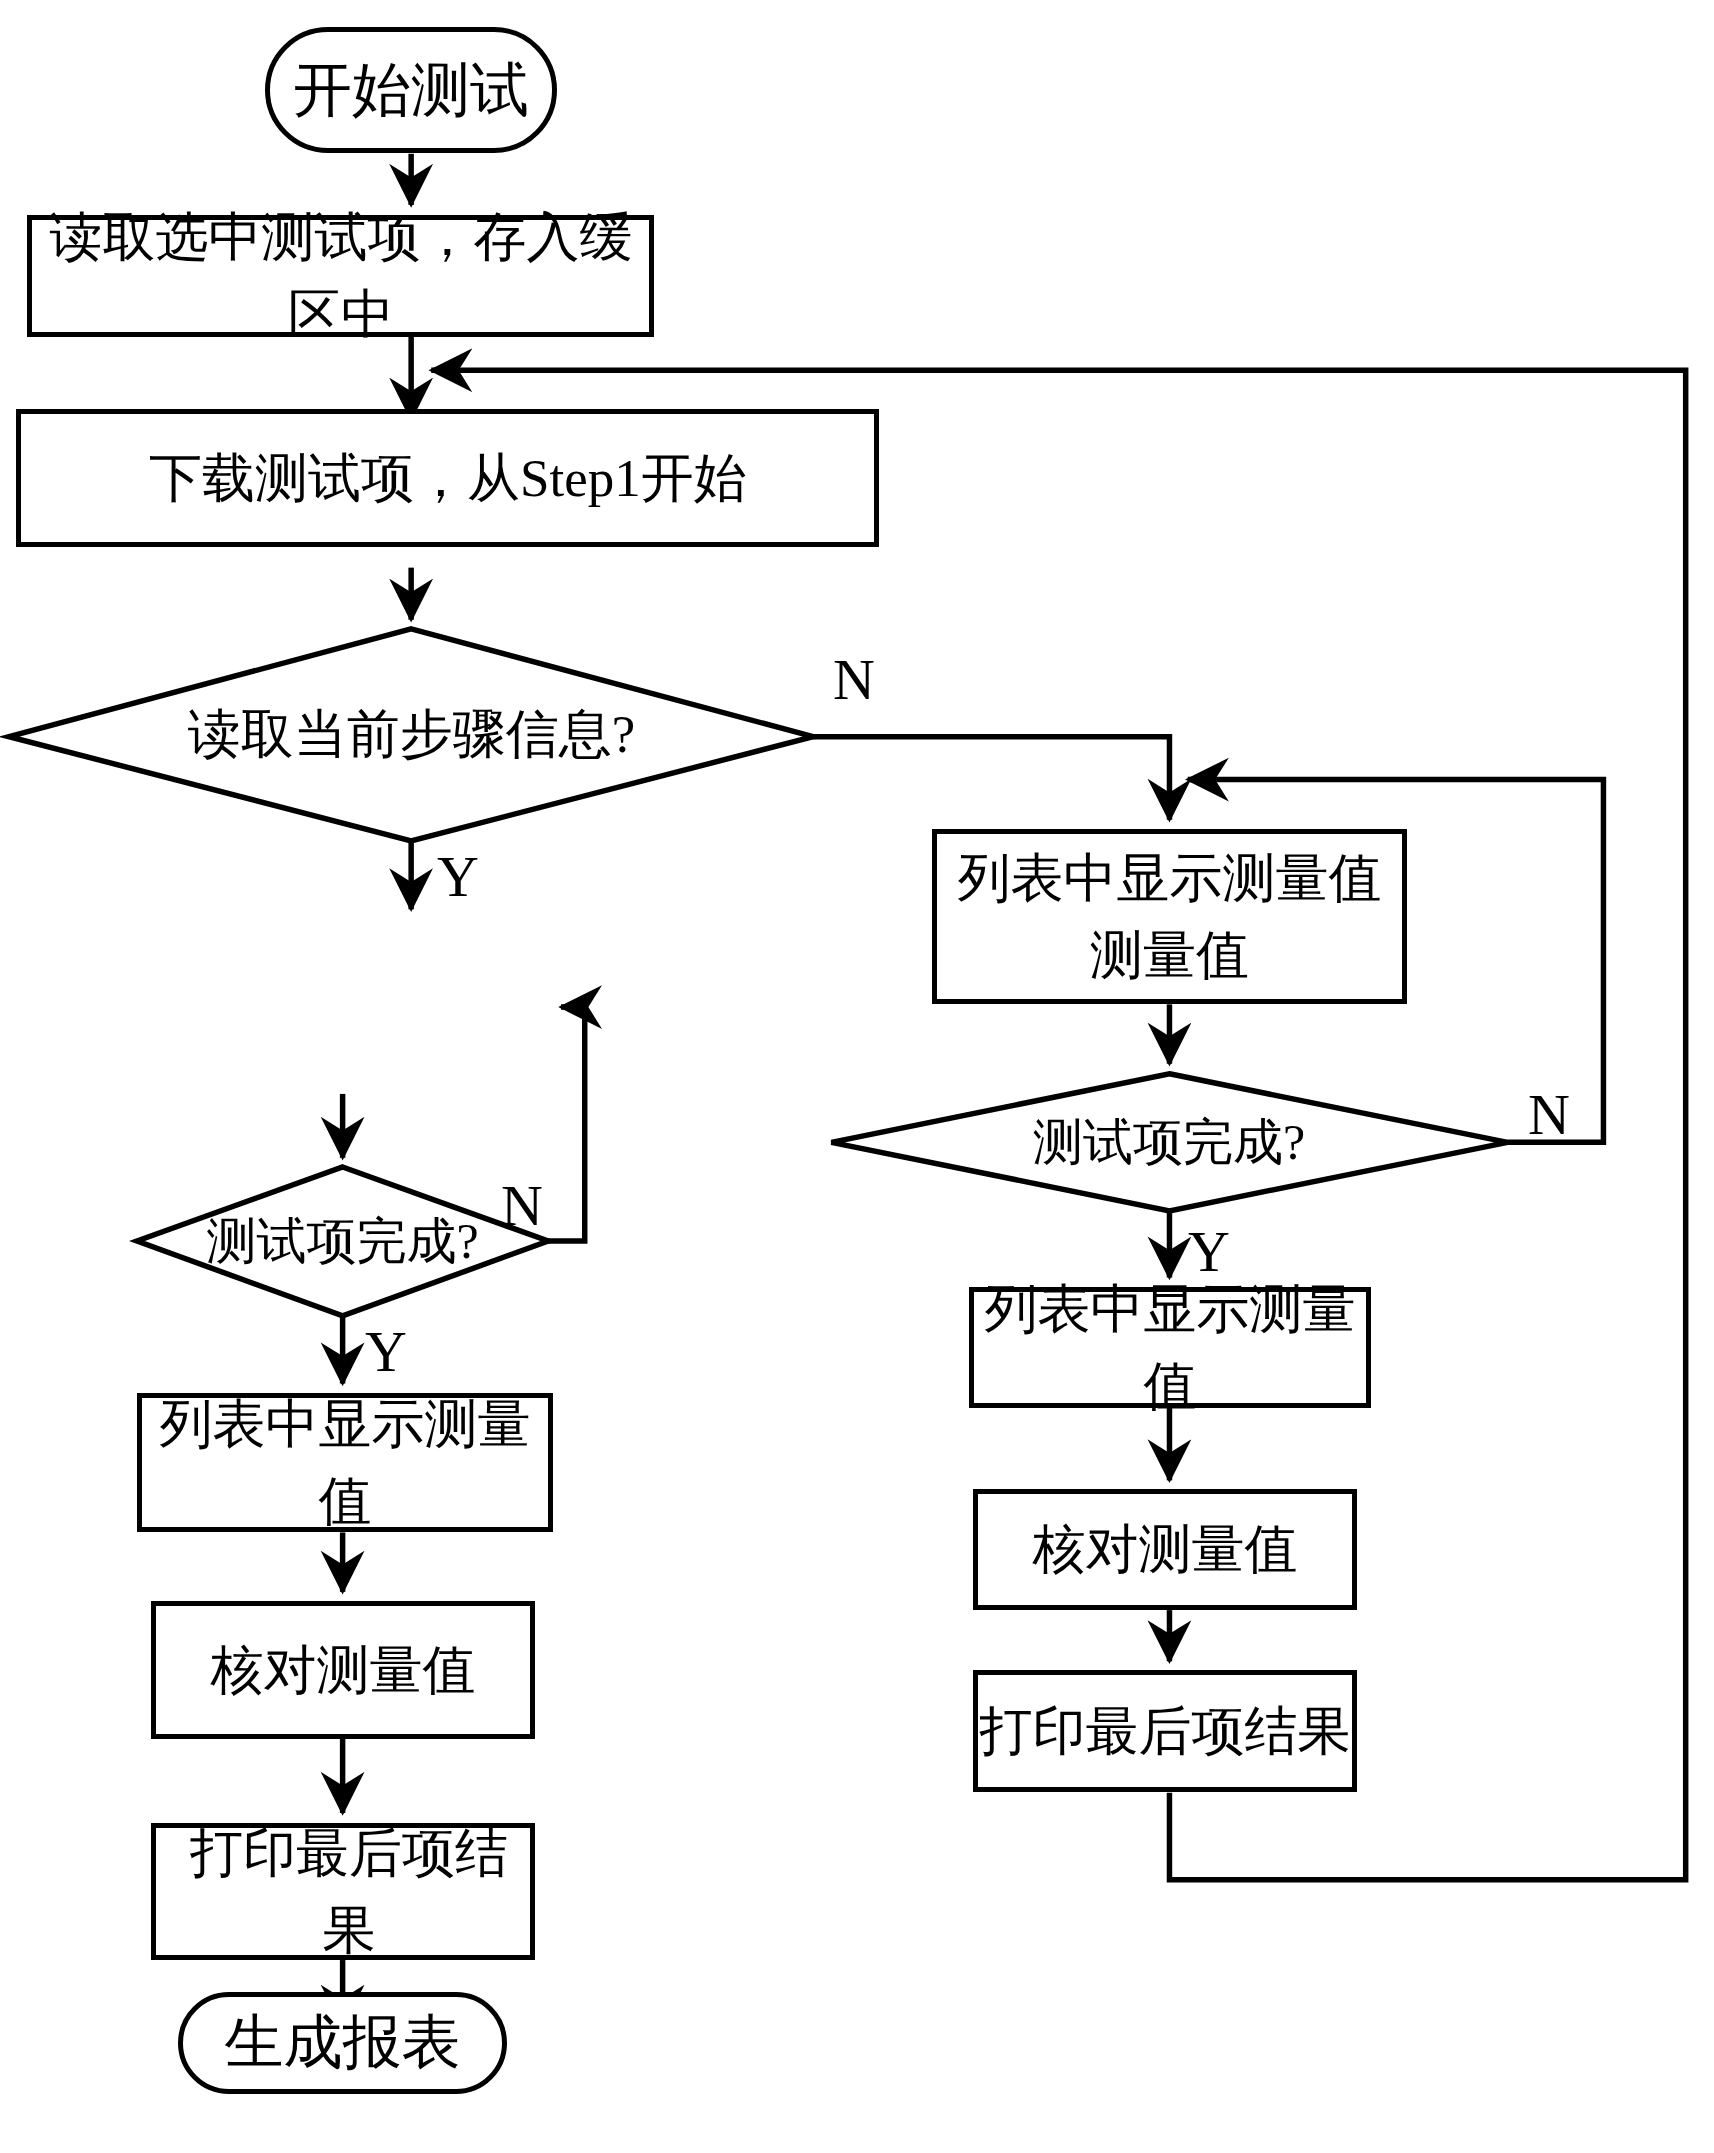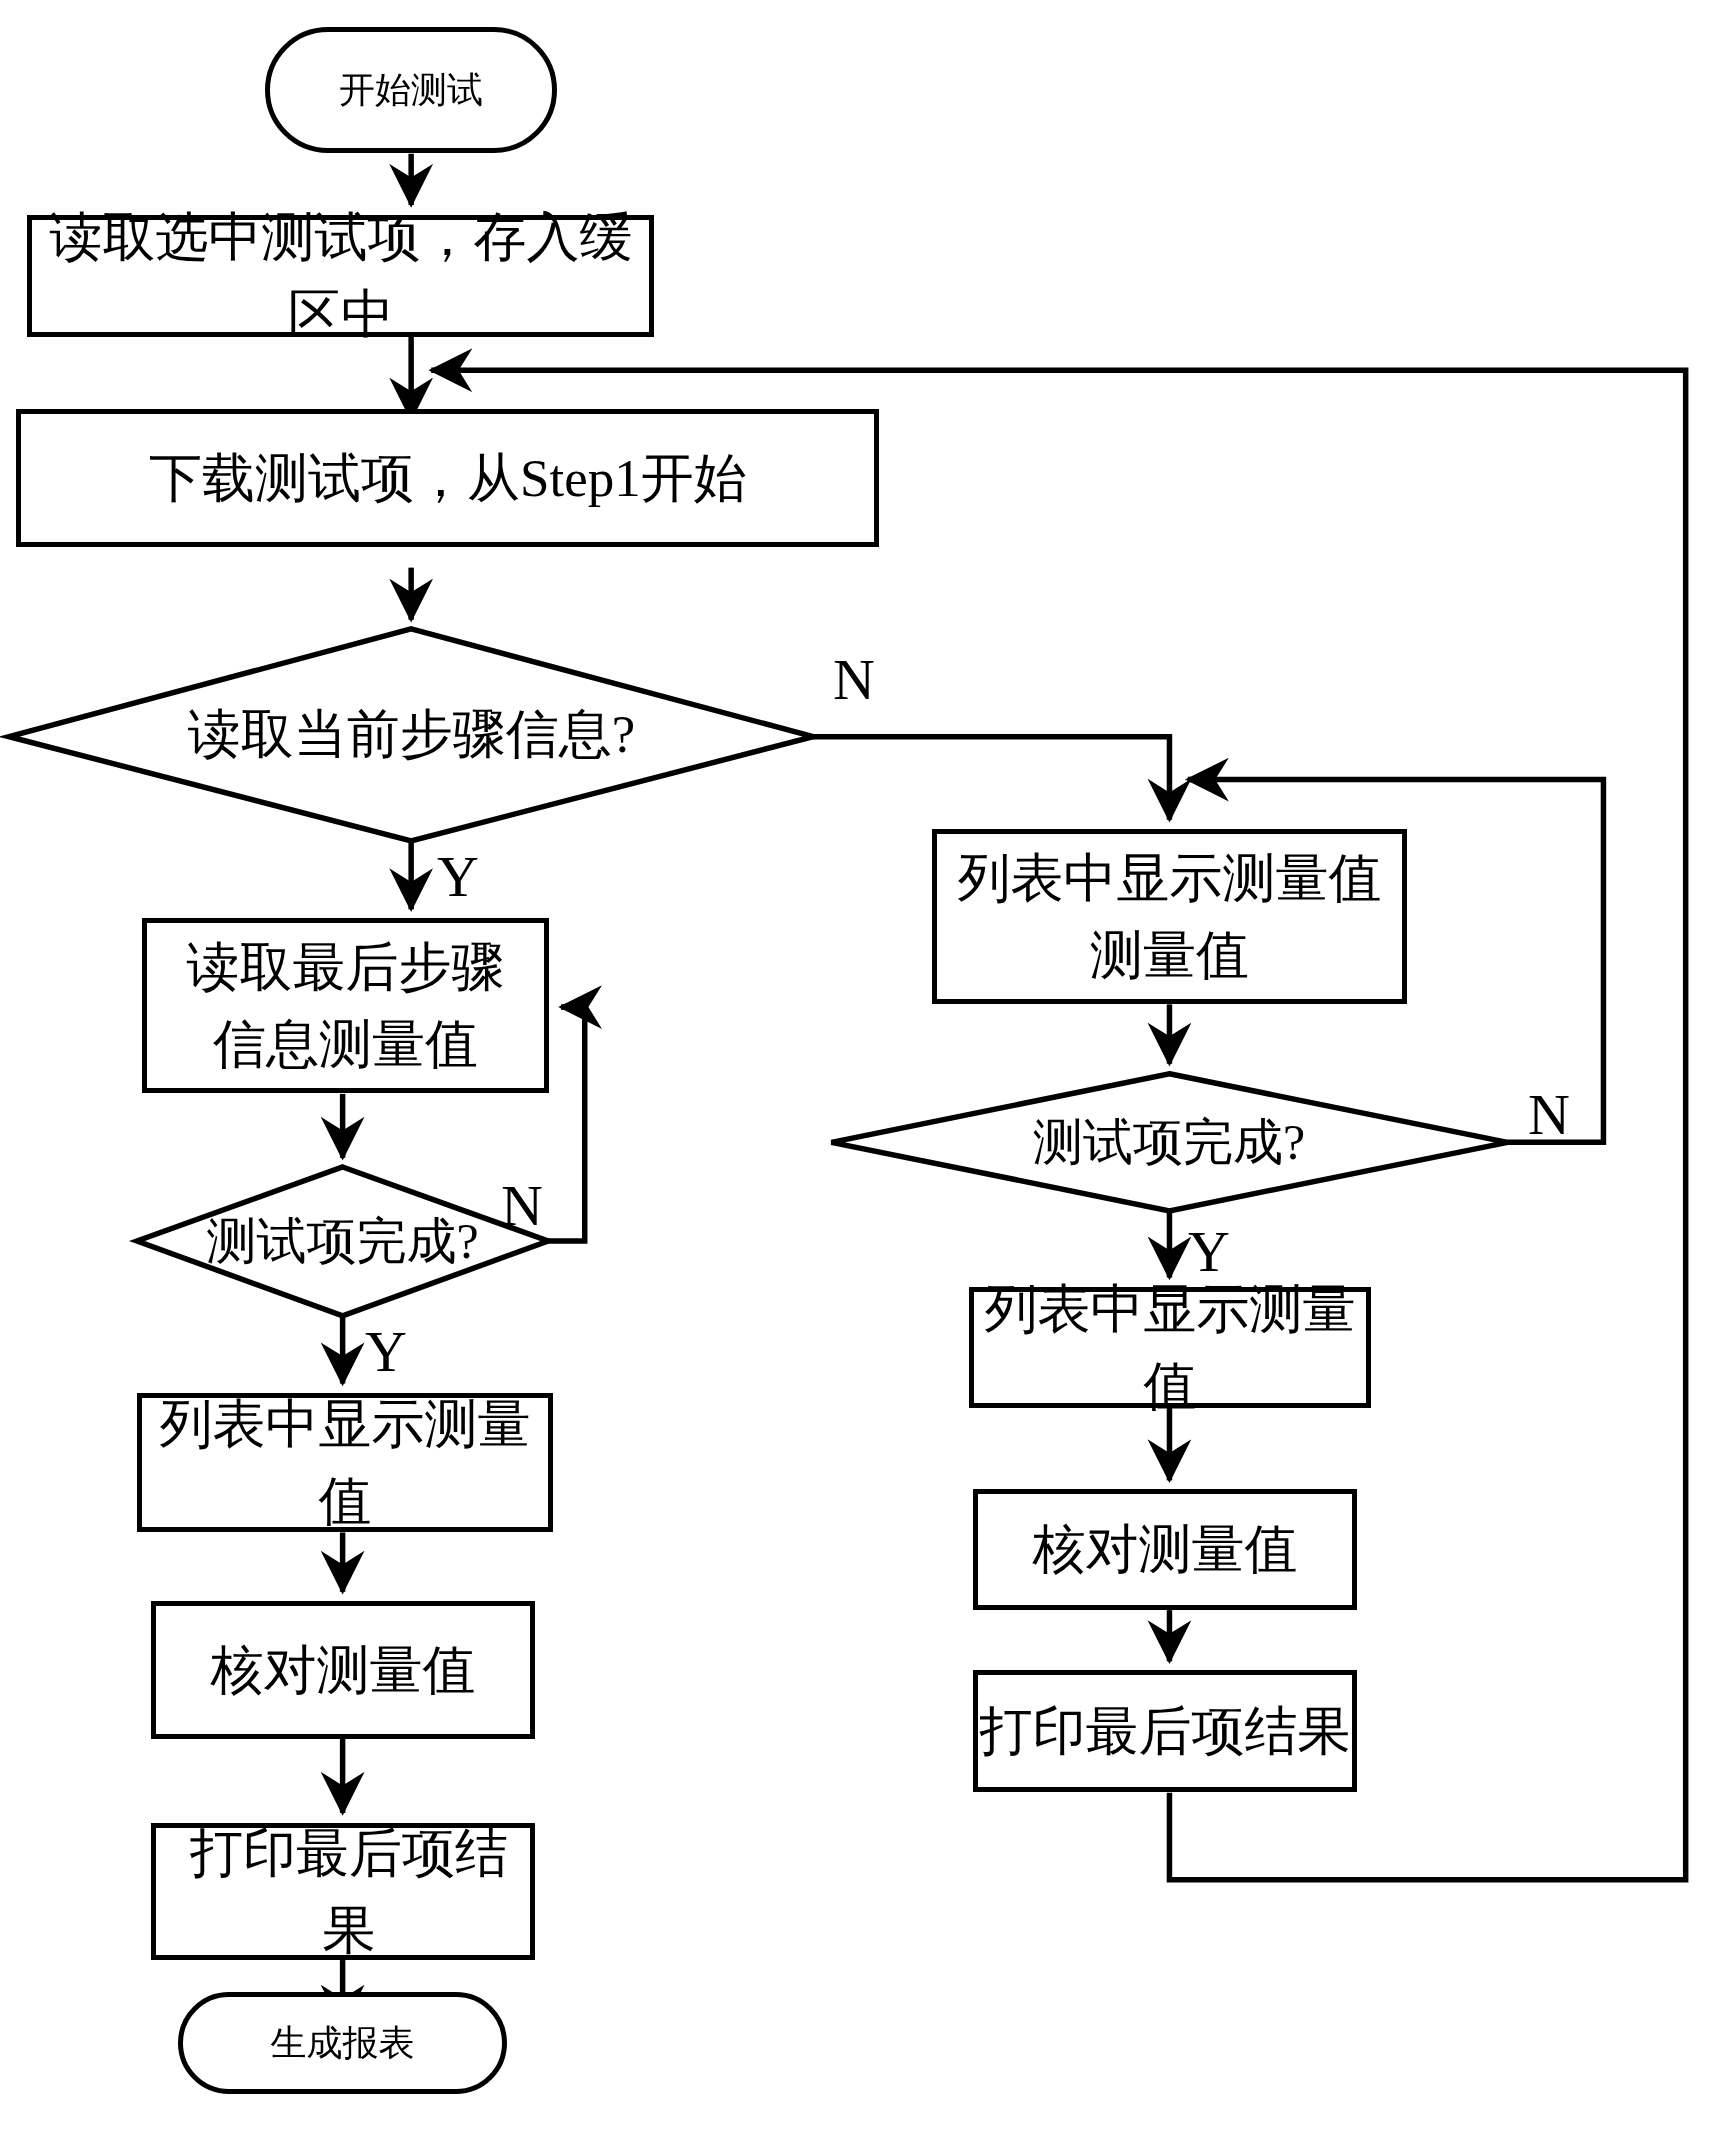--- a/index.html
+++ b/index.html
@@ -14,21 +14,21 @@
   .node{
     position:absolute;
     display:flex;align-items:center;justify-content:center;
     text-align:center;
     box-sizing:border-box;
     white-space:pre-line;
     line-height:1.45;
     background:#ffffff;
   }
   .process{border:5.5px solid #000;font-size:53px;}
-  .terminal{border:5.5px solid #000;font-size:36px;}
+  .terminal{border:5.5px solid #000;font-size:59px;}
   .decision-label{
     position:absolute;
     display:flex;align-items:center;justify-content:center;
     text-align:center;font-size:53px;background:transparent;
   }
   .edge-label{
     position:absolute;font-size:58px;line-height:1;background:transparent;
   }
 </style>
 </head>
@@ -87,22 +87,20 @@
   </svg>
 
   <div class="node terminal" style="left:265px;top:27.4px;width:292px;height:126px;border-radius:64px;">开始测试</div>
 
   <div class="node process" style="left:27.4px;top:215px;width:627px;height:122px;">读取选中测试项，存入缓区中</div>
 
   <div class="node process" style="left:16.4px;top:409px;width:863px;height:138px;">下载测试项，从Step1开始</div>
 
   <div class="decision-label" style="left:55px;top:629px;width:713px;height:212px;">读取当前步骤信息?</div>
 
-  <div class="node process" style="left:142px;top:918px;width:407px;height:175px;">读取最后步骤
-信息测量值</div>
 
   <div class="decision-label" style="left:137px;top:1167px;width:411px;height:149px;font-size:50px;">测试项完成?</div>
 
   <div class="node process" style="left:137px;top:1393px;width:416px;height:139px;">列表中显示测量值</div>
 
   <div class="node process" style="left:151px;top:1601px;width:384px;height:138px;">核对测量值</div>
 
   <div class="node process" style="left:151px;top:1823px;width:384px;height:137px;padding-left:12px;">打印最后项结果</div>
 
   <div class="node terminal" style="left:178px;top:1992px;width:329px;height:102px;border-radius:53px;">生成报表</div>

